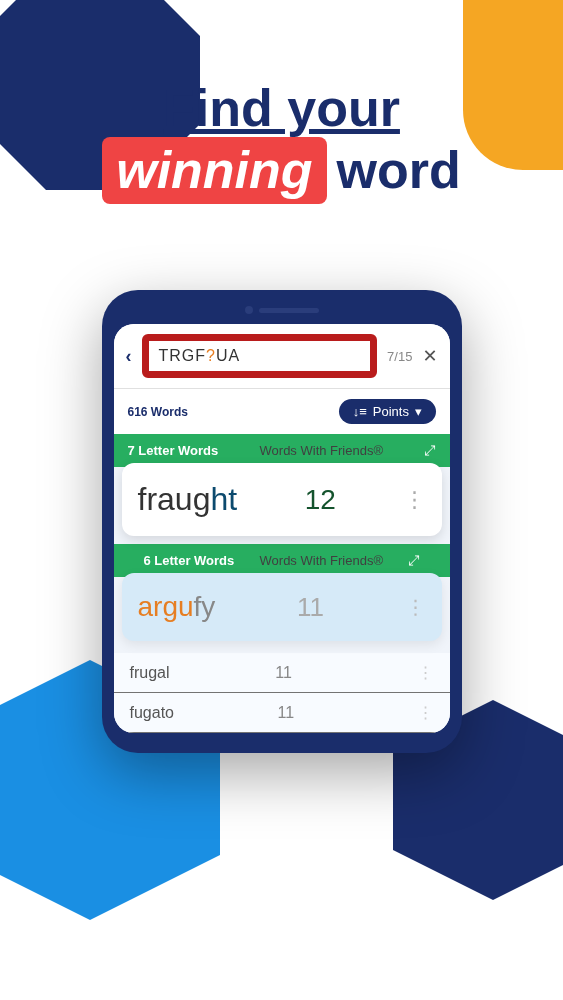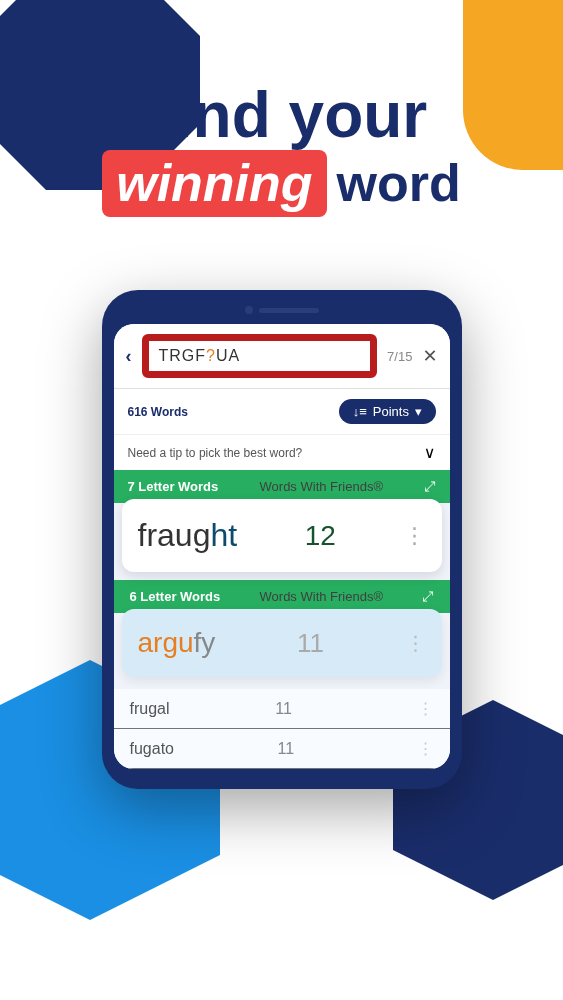--- a/index.html
+++ b/index.html
@@ -62,24 +62,25 @@
     .hero-section {
       position: absolute;
       top: 80px;
       left: 0;
       right: 0;
       text-align: center;
       z-index: 2;
     }
 
     .hero-line1 {
-      font-size: 64px;
+      font-size: 52px;
       font-weight: 800;
       color: #1a2d6b;
       line-height: 1.1;
+      text-decoration: underline;
     }
 
     .hero-line2 {
       font-size: 52px;
       font-weight: 800;
       color: #1a2d6b;
       line-height: 1.2;
       display: flex;
       align-items: center;
       justify-content: center;
@@ -286,21 +287,21 @@
       font-size: 22px;
       cursor: pointer;
     }
 
     
     .category-tab-2 {
       display: flex;
       align-items: center;
       justify-content: space-between;
       background: #27ae60;
-      padding: 8px 16px;
+      padding: 8px 30px;
       margin-top: 8px;
     }
 
     
     .word-card-secondary {
       background: #d6eaf8;
       margin: 12px 8px;
       border-radius: 12px;
       padding: 18px 16px;
       display: flex;
@@ -398,24 +399,20 @@
 
       <div class="words-header">
         <span class="words-count">616 Words</span>
         <div class="sort-btn">
           <span>↓≡</span>
           <span>Points</span>
           <span>▾</span>
         </div>
       </div>
 
-      <div class="tip-bar">
-        <span class="tip-text">Need a tip to pick the best word?</span>
-        <span>∨</span>
-      </div>
 
       <div class="category-tab">
         <span class="tab-label-left">7 Letter Words</span>
         <span class="tab-label-right">Words With Friends®</span>
         <span class="tab-expand-icon">⤢</span>
       </div>
 
       <div class="word-card-primary">
         <span class="word-text-primary">fraug<span class="highlight">ht</span></span>
         <span class="word-score-primary">12</span>

